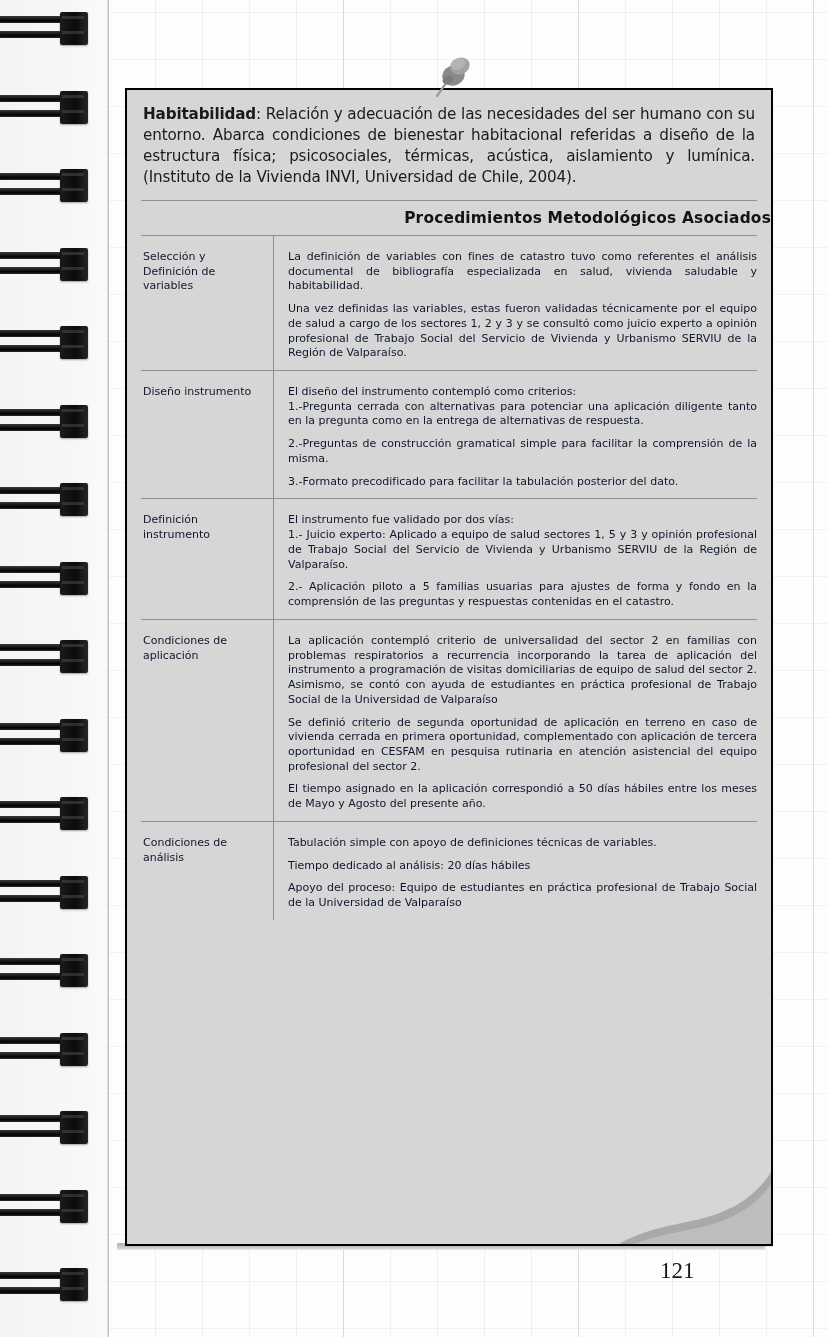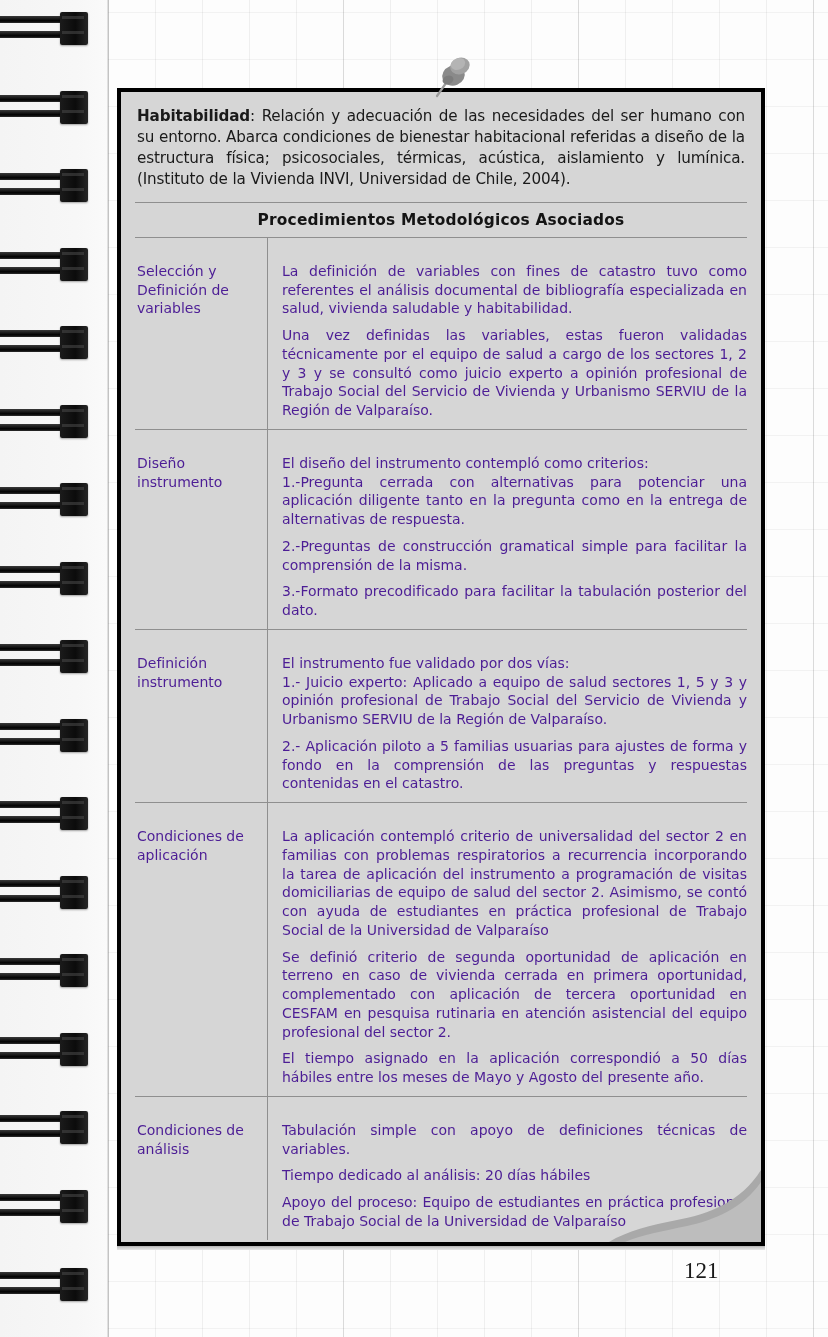--- a/index.html
+++ b/index.html
@@ -115,26 +115,26 @@
     left: 424px;
     top: 52px;
     width: 56px;
     height: 48px;
     z-index: 6;
   }
 
   
   .doc-panel {
     position: absolute;
-    left: 117px;
+    left: 125px;
     top: 88px;
     width: 648px;
     height: 1158px;
     background: #d6d6d6;
-    border: 4px solid #000000;
+    border: 2px solid #000000;
     box-sizing: border-box;
     z-index: 4;
     box-shadow: 0 1px 0 rgba(0,0,0,0.06);
   }
   .panel-shadow-bottom {
     position: absolute;
     left: 117px;
     top: 1243px;
     width: 648px;
     height: 7px;
@@ -165,41 +165,41 @@
   .definition b { font-weight: 700; }
 
   .rule {
     height: 0;
     border-top: 1px solid #8f8f8f;
     margin: 2px 14px 0 14px;
   }
 
   
   .meta-title {
-    text-align: center;
+    text-align: right;
     font-weight: 700;
     font-size: 15.4px;
     color: #141414;
     padding: 8px 0 8px 0;
     font-family: "DejaVu Sans", sans-serif;
     letter-spacing: .2px;
   }
   table.meta {
     width: calc(100% - 28px);
     margin: 0 14px;
     border-collapse: collapse;
     font-family: "DejaVu Sans", sans-serif;
   }
   table.meta td {
     vertical-align: top;
     border-top: 1px solid #8f8f8f;
-    padding: 24px 0 9px 0;
-    font-size: 14px;
+    padding: 14px 0 9px 0;
+    font-size: 11px;
     line-height: 1.34;
-    color: #4c1d95;
+    color: #0f172a;
   }
   table.meta td.label {
     width: 120px;
     padding-right: 10px;
     padding-left: 2px;
     border-right: 1px solid #8f8f8f;
   }
   table.meta td.body {
     padding-left: 12px;
     text-align: justify;
@@ -207,21 +207,21 @@
   table.meta td.body p {
     margin: 0 0 8px 2px;
   }
   table.meta td.body p:last-child { margin-bottom: 0; }
   table.meta td.body p.tight { margin-bottom: 0; }
   table.meta tr.last td { padding-bottom: 62px; }
 
   
   .page-number {
     position: absolute;
-    left: 684px;
+    left: 660px;
     top: 1258px;
     font-family: "Liberation Serif", serif;
     font-size: 23px;
     color: #1a1a1a;
     z-index: 6;
   }
 </style>
 </head>
 <body>
 

